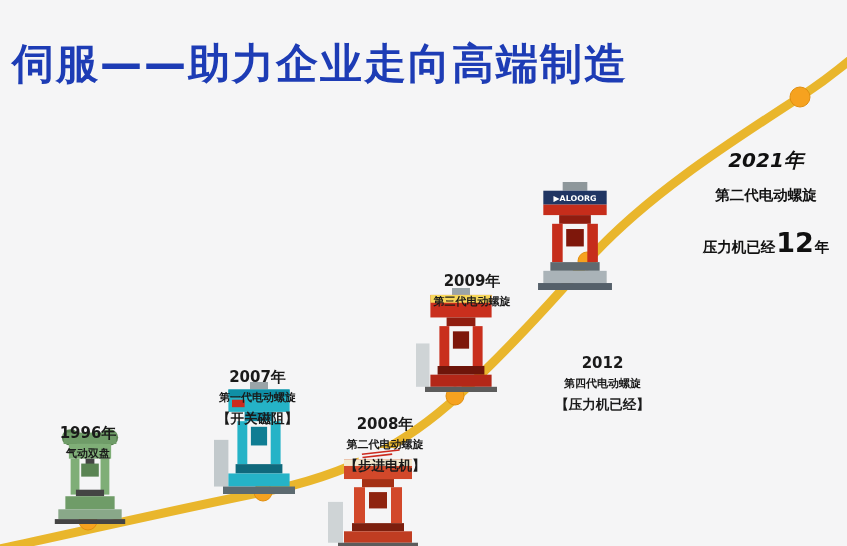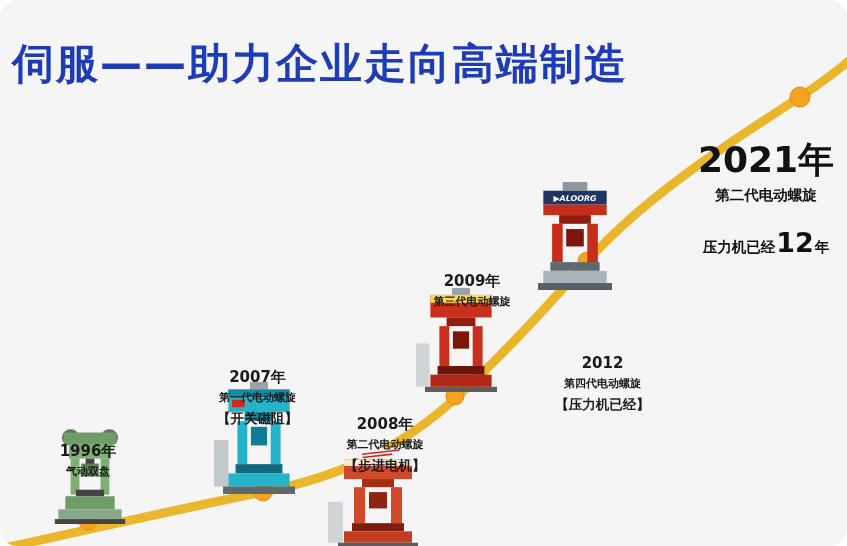--- a/index.html
+++ b/index.html
@@ -1,45 +1,44 @@
 <!DOCTYPE html>
 <html><head>
 <meta charset="utf-8">
 <style>
   html,body{margin:0;padding:0;}
   body{font-family:"DejaVu Sans","Liberation Sans",sans-serif;}
   #stage{
     position:relative;width:847px;height:546px;overflow:hidden;
     background:#f5f5f6;
-    border-radius:17px;
   }
   
   .page-title{
     position:absolute;left:12px;top:36px;width:800px;
     font-size:42px;font-weight:800;letter-spacing:2px;
     color:#1d3cb5;white-space:nowrap;
   }
   
   .curve-svg{position:absolute;left:0;top:0;z-index:1;}
   .growth-path{fill:none;stroke:#e9b62c;stroke-width:9;stroke-linecap:round;}
   .dot{fill:#f6a21f;stroke:#e08f10;stroke-width:1;}
   
   .milestone{position:absolute;z-index:4;text-align:center;color:#1a1a1a;margin-top:43px;}
   .m-year{font-size:15px;font-weight:700;line-height:21px;}
   .m-name{font-size:11px;font-weight:700;line-height:20px;}
   .m-detail{font-size:13.5px;font-weight:700;line-height:20px;}
   
   .endpoint{position:absolute;left:686px;top:143px;width:160px;z-index:4;text-align:center;color:#111;}
-  .e-year{font-size:36px;font-weight:800;line-height:34px;}
+  .e-year{font-size:20px;font-weight:800;line-height:34px;font-style:italic;}
   .e-line1{font-size:14.5px;font-weight:700;margin-top:8px;line-height:20px;}
   .e-line2{margin-top:6px;display:flex;justify-content:center;align-items:baseline;text-align:right;}
   .e-line2 span{font-size:14.5px;font-weight:700;}
   .e-line2 span.big{font-size:27px;font-weight:800;padding:0 1px;margin-top:16px;}
   
-  .machine{position:absolute;z-index:3;font-style:italic;}
+  .machine{position:absolute;z-index:3;}
   .machine svg{display:block;width:100%;height:100%;}
   .brand-text{font-family:"DejaVu Sans",sans-serif;font-size:9px;font-weight:700;fill:#ffffff;}
 </style>
 </head>
 <body>
 
 <div id="stage">
 
   <svg class="curve-svg" width="847" height="546" viewBox="0 0 847 546">
     <path class="growth-path" d="M -15 552
@@ -136,21 +135,21 @@
       <rect x="32" y="38" width="36" height="10" fill="#8f1d10"></rect>
       <rect x="24" y="48" width="12" height="44" fill="#c62d1b"></rect>
       <rect x="64" y="48" width="12" height="44" fill="#c62d1b"></rect>
       <rect x="40" y="54" width="20" height="20" fill="#7e170b"></rect>
       <rect x="22" y="92" width="56" height="10" fill="#5f6a70"></rect>
       <rect x="14" y="102" width="72" height="14" fill="#aab3b8"></rect>
       <rect x="8" y="116" width="84" height="8" fill="#55606a"></rect>
     </svg>
   </div>
 
-  <div class="milestone" style="left:28px;top:398px;width:120px">
+  <div class="milestone" style="left:28px;top:380px;width:120px">
     <div class="m-year">1996年</div>
     <div class="m-name">气动双盘</div>
   </div>
 
   <div class="milestone" style="left:180px;top:324px;width:155px">
     <div class="m-year">2007年</div>
     <div class="m-name">第一代电动螺旋</div>
     <div class="m-detail">【开关磁阻】</div>
   </div>
 

